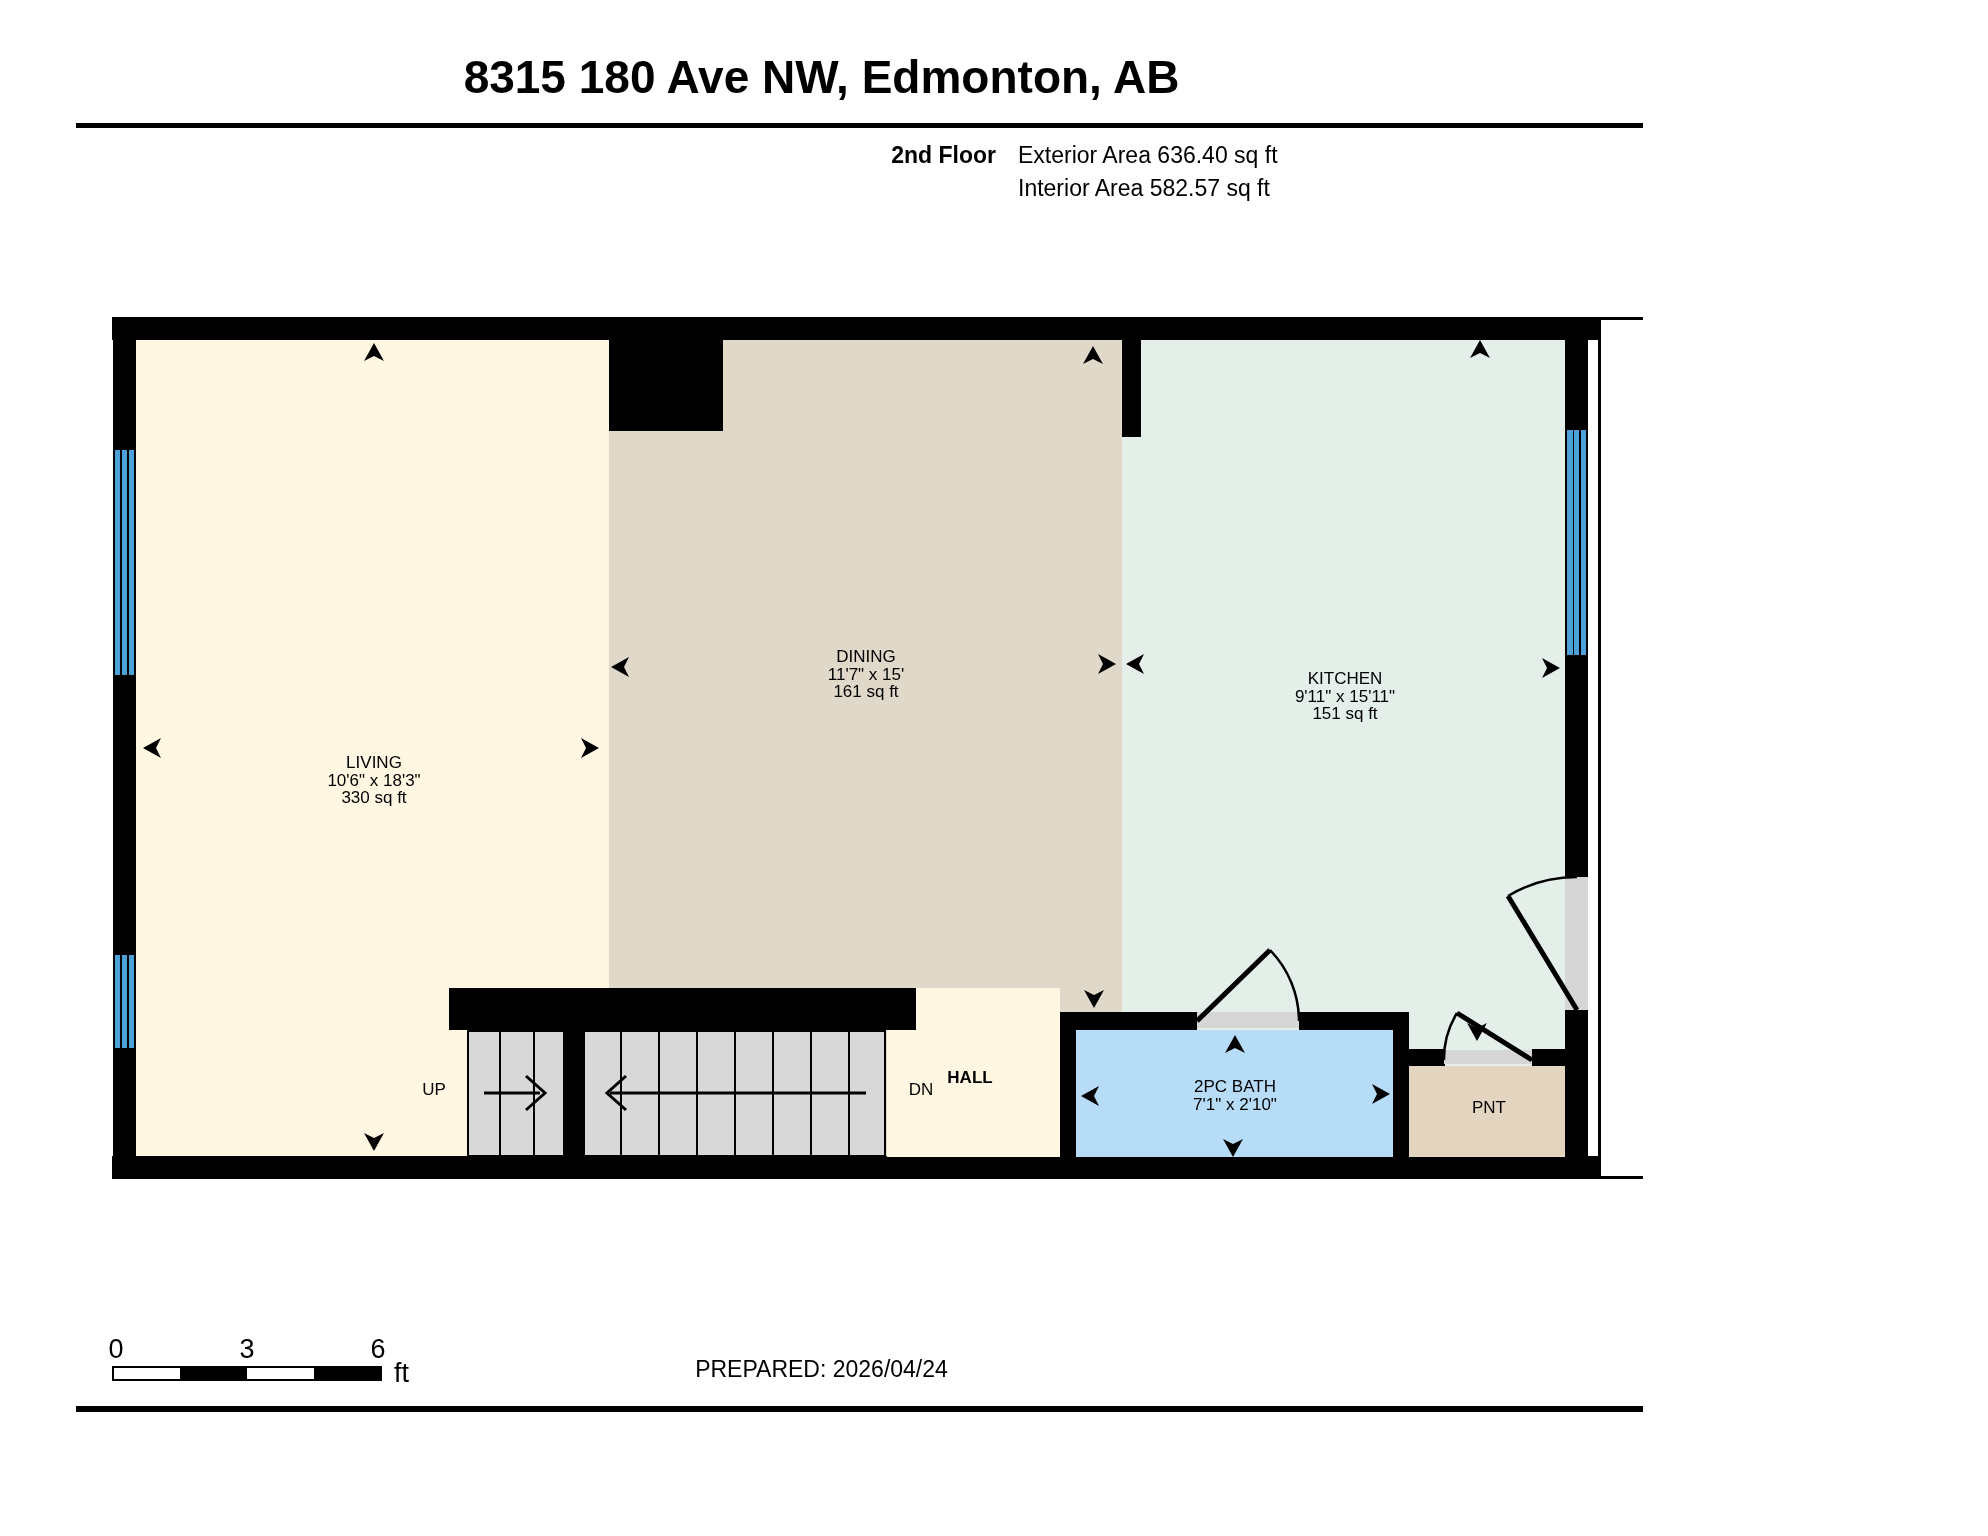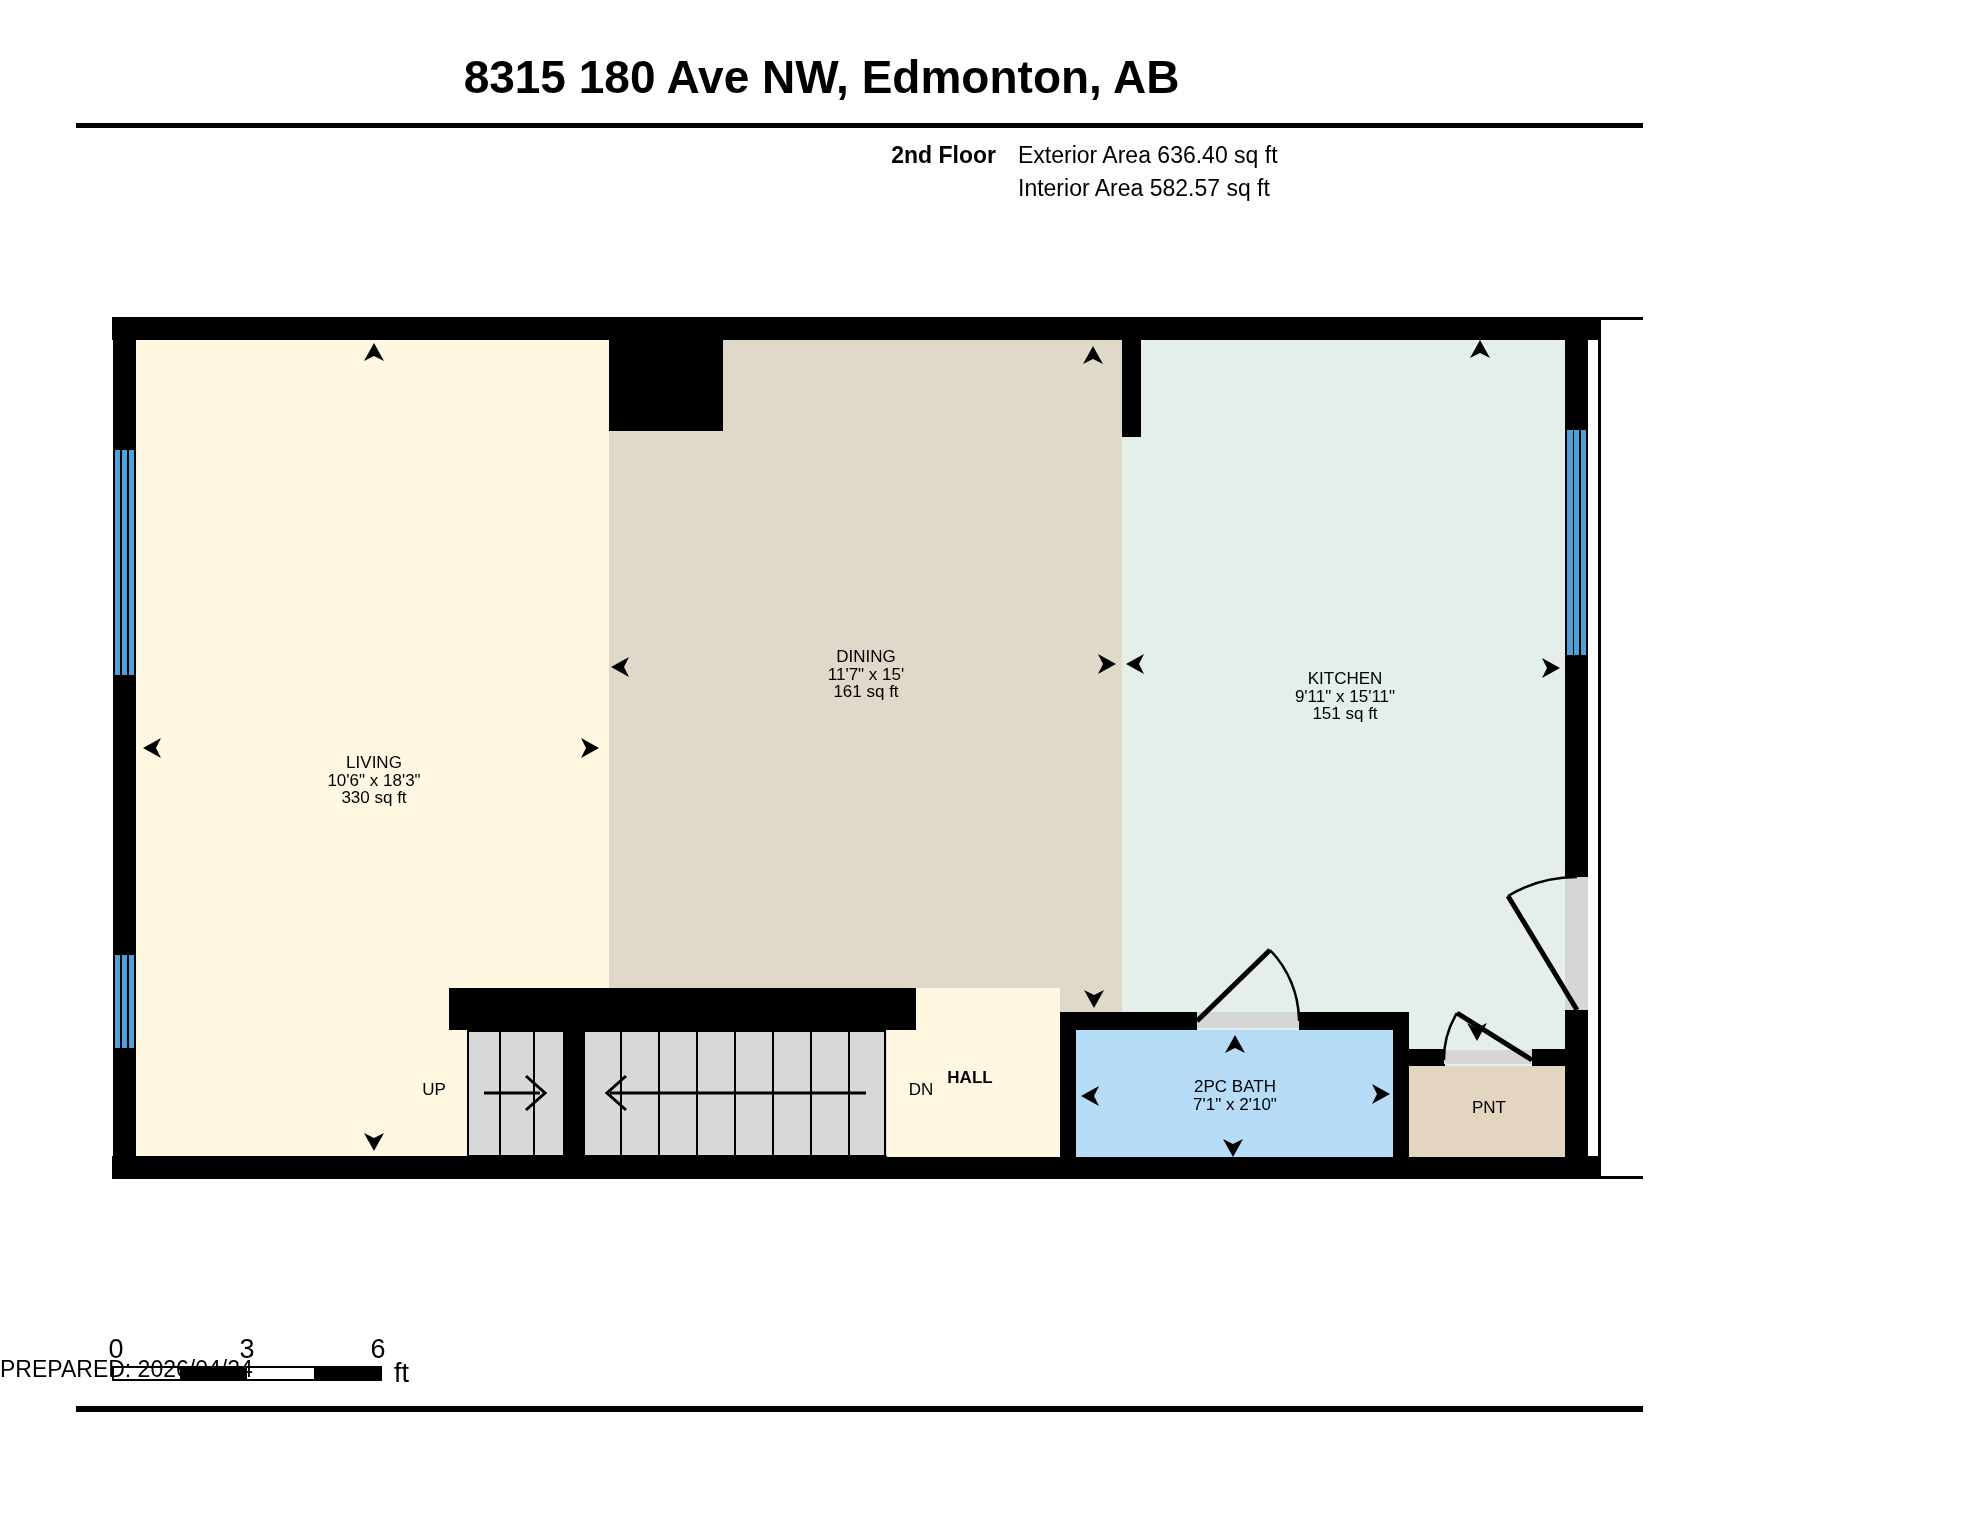--- a/index.html
+++ b/index.html
@@ -23,21 +23,21 @@
   #title-rule{position:absolute;left:76px;top:123px;width:1836px;height:5px;background:#000;}
   #floor-label{position:absolute;left:700px;width:296px;top:142px;text-align:right;font-size:23px;font-weight:bold;}
   #ext-area{position:absolute;left:1018px;top:142px;font-size:23px;}
   #int-area{position:absolute;left:1018px;top:175px;font-size:23px;}
   #scale-num-0{position:absolute;left:104px;width:24px;top:1334px;text-align:center;font-size:27px;}
   #scale-num-3{position:absolute;left:235px;width:24px;top:1334px;text-align:center;font-size:27px;}
   #scale-num-6{position:absolute;left:366px;width:24px;top:1334px;text-align:center;font-size:27px;}
   #scale-bar{position:absolute;left:112px;top:1366px;width:270px;height:15px;border:2px solid #000;box-sizing:border-box;
      background:linear-gradient(90deg,#fff 0 66px,#000 66px 133px,#fff 133px 200px,#000 200px 266px);}
   #scale-unit{position:absolute;left:394px;top:1358px;font-size:27px;}
-  #prepared{position:absolute;left:0;right:0;top:1356px;text-align:left;font-size:23px;}
+  #prepared{position:absolute;left:0;right:0;top:1356px;text-align:center;font-size:23px;}
   #bottom-rule{position:absolute;left:76px;top:1406px;width:1836px;height:6px;background:#000;}
   #disclaimer{position:absolute;left:76px;top:1424px;width:1860px;font-size:23px;}
   svg.overlay{position:absolute;left:0;top:0;pointer-events:none;}
 </style>
 </head>
 <body>
 
 <div id="canvas">
 
   <div id="title">8315 180 Ave NW, Edmonton, AB</div>

